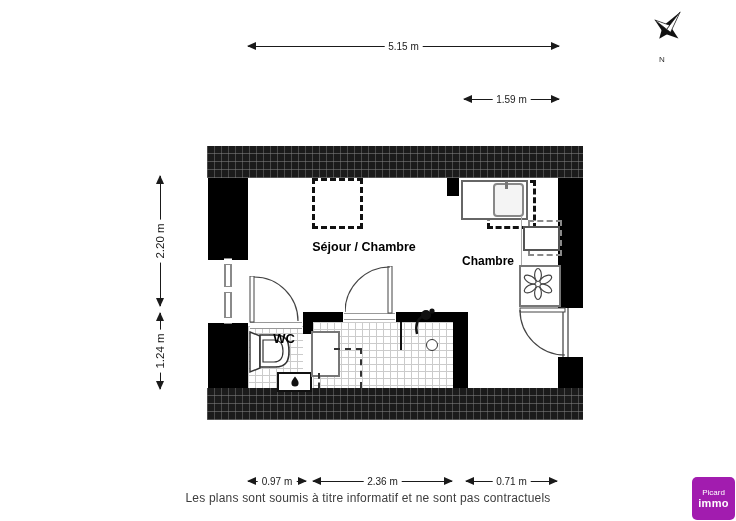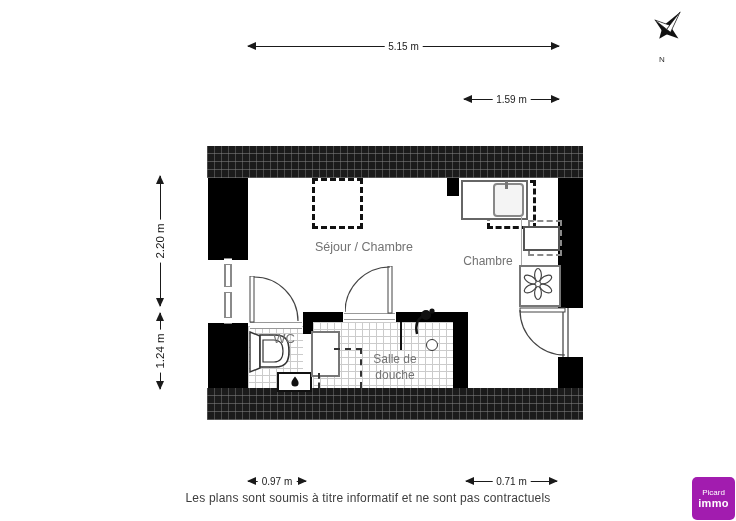--- a/index.html
+++ b/index.html
@@ -33,21 +33,21 @@
       linear-gradient(to right,#cbcbcb 1px,transparent 1px),
       linear-gradient(to bottom,#cbcbcb 1px,transparent 1px);
     background-size:7px 7px;}
   .sill{background:#fff;border-top:1px solid #999;border-bottom:1px solid #999;height:5px;}
   .frame-v{background:#fff;border-left:2px solid #8a8a8a;border-right:2px solid #8a8a8a;}
   .rung{position:absolute;left:-2px;right:-2px;height:5px;background:#fff;
         border-top:1px solid #8a8a8a;border-bottom:1px solid #8a8a8a;}
   .skylight-dark{border:3px dashed #111;background:transparent;}
   .skylight-light{border:2px dashed #8a8a8a;background:transparent;}
   .fixture{background:#fff;border:2px solid #666;}
-  .room-label{position:absolute;color:#737373;text-align:center;}
+  .room-label{position:absolute;color:#000000;text-align:center;font-weight:bold;}
   .dashline-v{border-left:2px dashed #333;width:0;}
   .dashline-h{border-top:2px dashed #333;height:0;}
   
   .disclaimer{position:absolute;left:0;top:491px;width:736px;text-align:center;
               font-size:12px;color:#3d3d3d;letter-spacing:.2px;}
   .logo{position:absolute;left:692px;top:477px;width:43px;height:43px;border-radius:5px;
         display:flex;flex-direction:column;align-items:center;justify-content:center;color:#fff;line-height:1;}
   .logo .l1{font-size:8px;margin-bottom:1px;}
   .logo .l2{font-size:11px;font-weight:bold;letter-spacing:.3px;}
 </style>
@@ -88,20 +88,26 @@
     <span class="dline-v"></span>
       <span class="av-t"></span>
       <span class="av-b"></span>
     <span class="dlabel-v">1.24 m</span>
   </div>
   <div class="dim" style="left:247px;top:474px;width:60px;height:14px;">
     <span class="dline-h"></span>
       <span class="ah-l"></span>
       <span class="ah-r"></span>
     <span class="dlabel">0.97 m</span>
+  </div>
+  <div class="dim" style="left:312px;top:474px;width:141px;height:14px;">
+    <span class="dline-h"></span>
+      <span class="ah-l"></span>
+      <span class="ah-r"></span>
+    <span class="dlabel">2.36 m</span>
   </div>
   <div class="dim" style="left:465px;top:474px;width:93px;height:14px;">
     <span class="dline-h"></span>
       <span class="ah-l"></span>
       <span class="ah-r"></span>
     <span class="dlabel">0.71 m</span>
   </div>
 
   <div class="abs" style="left:248px;top:178px;width:310px;height:210px;background:#fff;"></div>
   <div class="abs hatch" style="left:207px;top:146px;width:376px;height:32px;"></div>
@@ -187,21 +193,20 @@
   <svg class="abs" style="left:412px;top:308px;" width="26" height="28" viewBox="0 0 26 28">
     <path d="M5,26 Q2,13 11,8" fill="none" stroke="#111" stroke-width="2.4"></path>
     <circle cx="14" cy="7" r="5" fill="#111"></circle>
     <circle cx="20" cy="3" r="2.6" fill="#111"></circle>
   </svg>
   <div class="abs" style="left:426px;top:339px;width:10px;height:10px;border:1.6px solid #333;border-radius:50%;background:#fff;"></div>
 
   <div class="room-label" style="left:308px;top:240px;width:112px;font-size:12.5px;white-space:nowrap;">Séjour / Chambre</div>
   <div class="room-label" style="left:460px;top:254px;width:56px;font-size:12px;">Chambre</div>
   <div class="room-label" style="left:265px;top:331px;width:38px;font-size:13px;">WC</div>
-  <div class="room-label" style="left:364px;top:352px;width:62px;font-size:12px;line-height:1.3;">Salle de douche</div>
 
   <div class="disclaimer">Les plans sont soumis à titre informatif et ne sont pas contractuels</div>
   <div class="logo" style="background:#a21caf">
     <span class="l1">Picard</span>
     <span class="l2">immo</span>
   </div>
 
 </div>
 
 </body></html>

